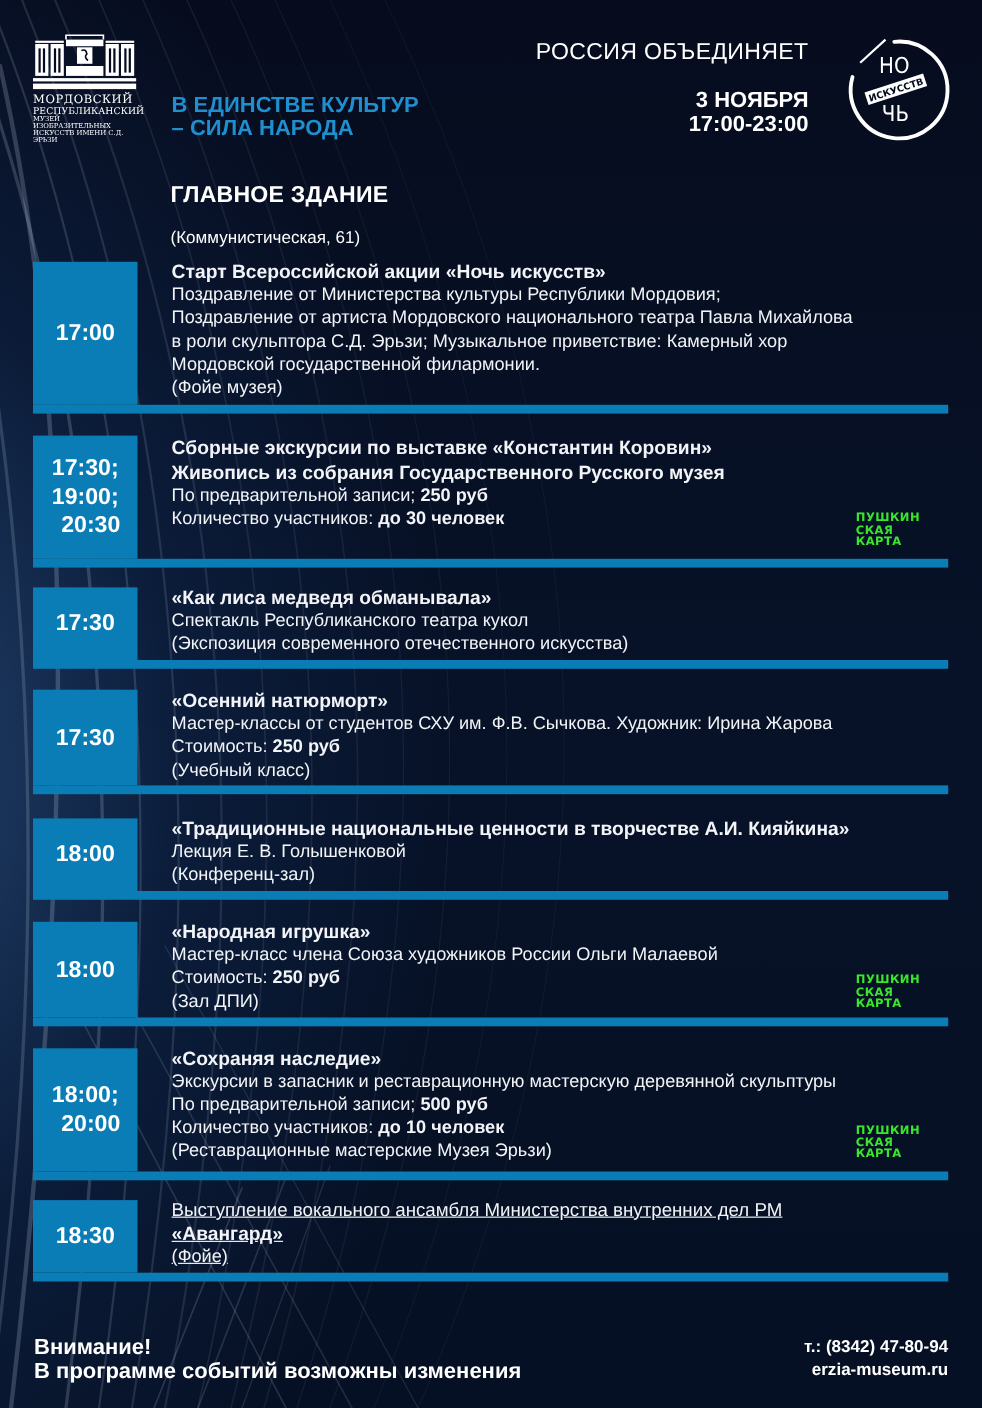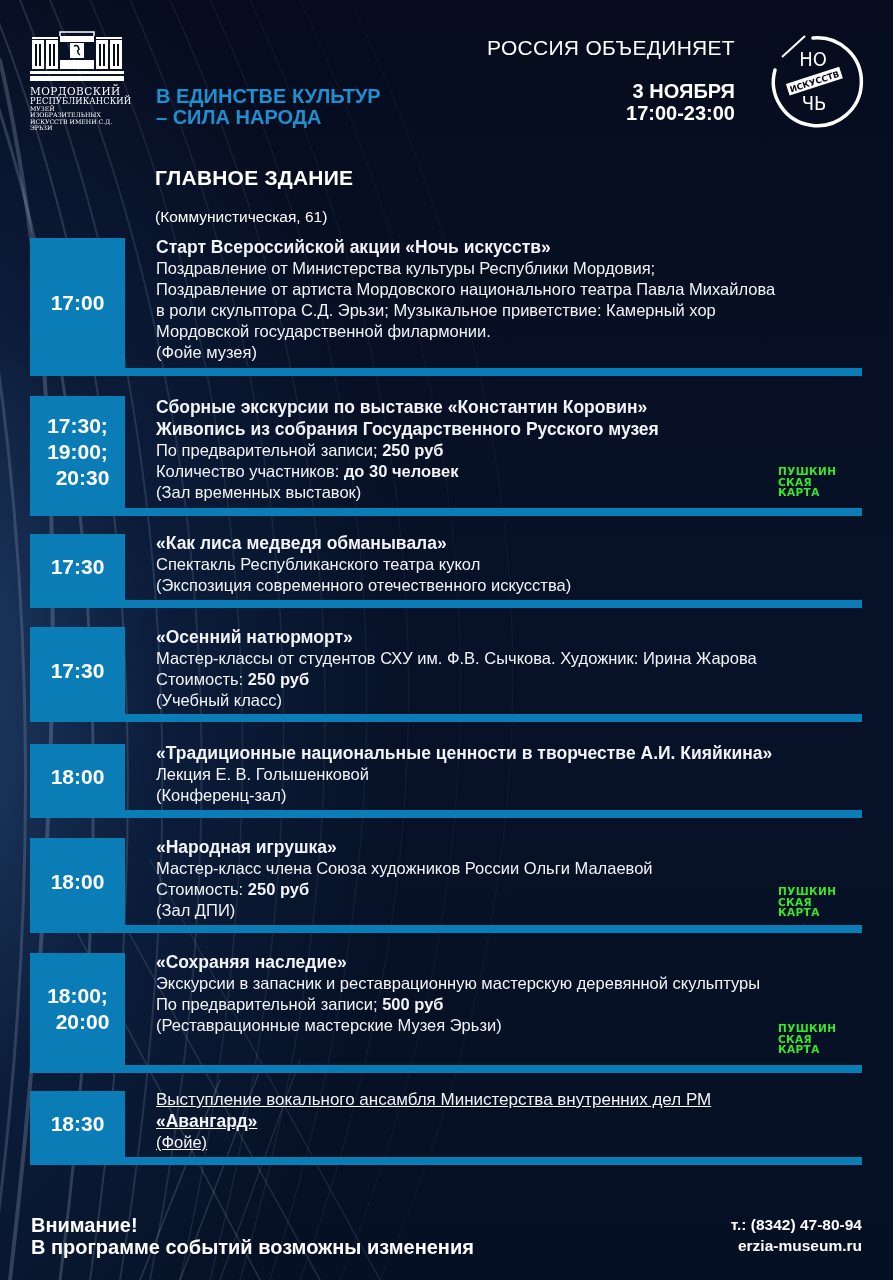--- a/index.html
+++ b/index.html
@@ -178,21 +178,20 @@
     <span>17:30;</span>
     <span>19:00;</span>
     <span style="padding-left:10px;">20:30</span>
   </div>
   <div class="bar" style="top:112px;"></div>
   <div class="content" style="top:0px;">
     <span class="line title">Сборные экскурсии по выставке «Константин Коровин»</span>
     <span class="line title">Живопись из собрания Государственного Русского музея</span>
     <span class="line"><span>По предварительной записи; </span><b>250 руб</b></span>
     <span class="line"><span>Количество участников: </span><b>до 30 человек</b></span>
-    <span class="line">(Зал временных выставок)</span>
   </div>
   <div class="pushkin" style="top:70px;">
     <div>ПУШКИН</div>
     <div>СКАЯ</div>
     <div>КАРТА</div>
   </div>
 </div>
 
 <div class="event" style="top:534px; height:74px;">
   <div class="time" style="height:66px;">17:30</div>
@@ -244,20 +243,21 @@
 <div class="event" style="top:953px; height:120px;">
   <div class="time" style="height:112px; flex-direction:column;">
     <span>18:00;</span>
     <span style="padding-left:10px;">20:00</span>
   </div>
   <div class="bar" style="top:112px;"></div>
   <div class="content" style="top:-2px;">
     <span class="line title">«Сохраняя наследие»</span>
     <span class="line">Экскурсии в запасник и реставрационную мастерскую деревянной скульптуры</span>
     <span class="line"><span>По предварительной записи; </span><b>500 руб</b></span>
+    <span class="line"><span>Количество участников: </span><b>до 10 человек</b></span>
     <span class="line">(Реставрационные мастерские Музея Эрьзи)</span>
   </div>
   <div class="pushkin" style="top:70px;">
     <div>ПУШКИН</div>
     <div>СКАЯ</div>
     <div>КАРТА</div>
   </div>
 </div>
 
 <div class="event" style="top:1091px; height:74px;">

